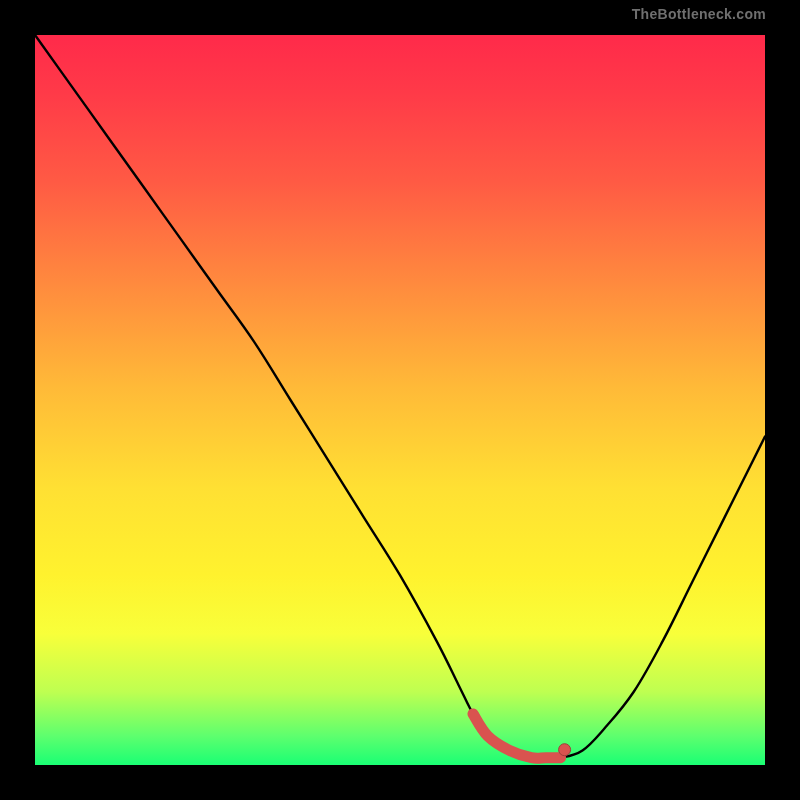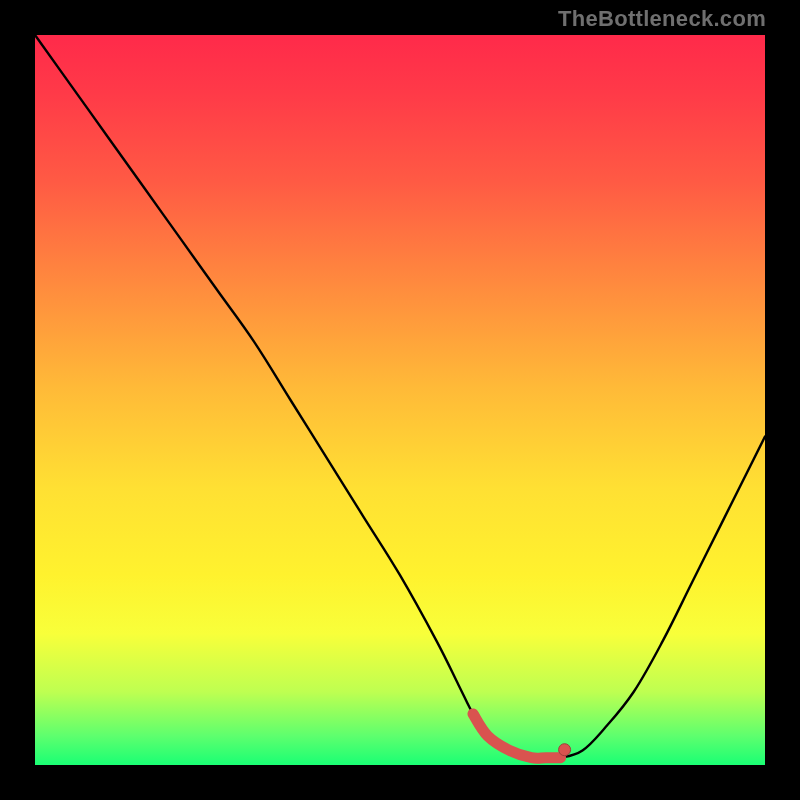--- a/index.html
+++ b/index.html
@@ -41,21 +41,21 @@
     left: 0;
     top: 0;
     width: 730px;
     height: 730px;
     overflow: visible;
   }
   .watermark {
     position: absolute;
     top: 6px;
     right: 34px;
-    font-size: 22px;
+    font-size: 14px;
     font-weight: 600;
     color: #6f6f6f;
     letter-spacing: 0.3px;
   }
 </style>
 </head>
 <body>
 
 <div class="frame">
 

